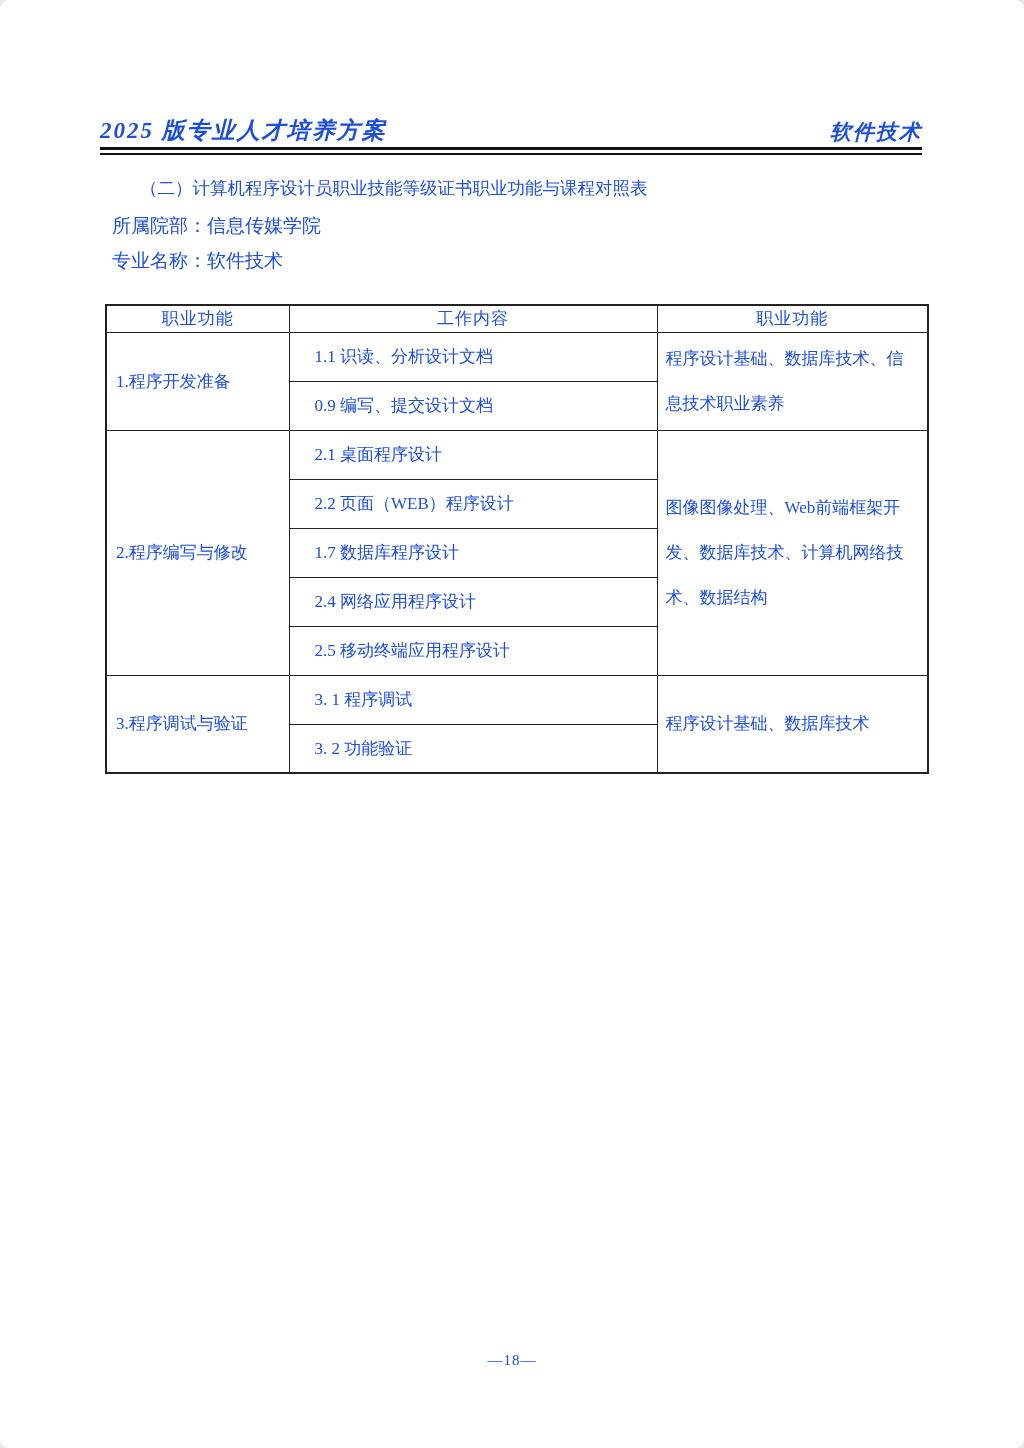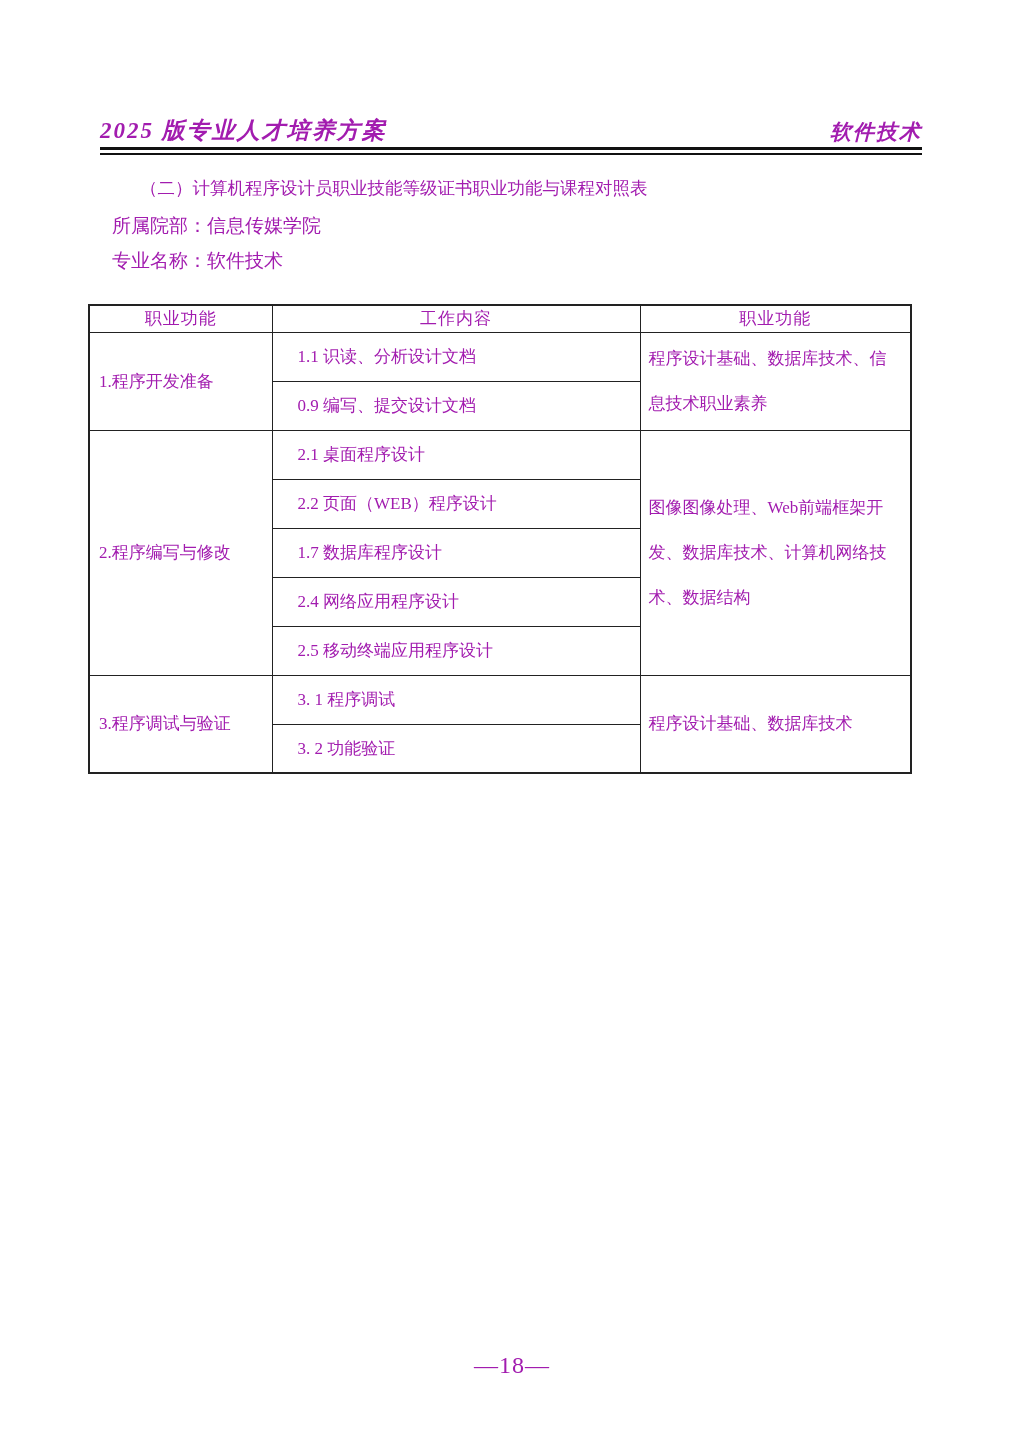--- a/index.html
+++ b/index.html
@@ -3,23 +3,24 @@
 <meta charset="utf-8">
 <style>
   * { margin: 0; padding: 0; box-sizing: border-box; }
   html, body { background: #e8e8e8; }
   .page {
     position: relative;
     width: 1024px;
     height: 1448px;
     margin: 0 auto;
     background: #ffffff;
-    color: #a21caf;
+    color: #1d4ed8;
     font-family: "Liberation Serif", "DejaVu Serif", serif;
     overflow: hidden;
+    border-radius: 9px;
   }
   
   .running-header {
     position: absolute;
     left: 100px;
     width: 822px;
     top: 110px;
     height: 36px;
     display: flex;
     justify-content: space-between;
@@ -66,21 +67,21 @@
     white-space: nowrap;
   }
   .info-line .pair2 { position: absolute; left: 262px; top: 0; }
   .info-line .value-gap { margin-left: 14px; }
   #info-dept   { top: 213px; }
   #info-major  { top: 248px; }
   #info-code   { top: 282px; }
   
   table.mapping {
     position: absolute;
-    left: 88px;
+    left: 105px;
     top: 304px;
     width: 822px;
     border-collapse: collapse;
     table-layout: fixed;
     font-size: 17px;
     border: 2px solid #222;
   }
   table.mapping th, table.mapping td {
     border: 1.5px solid #222;
     font-weight: normal;
@@ -105,21 +106,21 @@
     line-height: 45px;
     text-align: left;
   }
   
   .page-footer {
     position: absolute;
     left: 0;
     top: 1352px;
     width: 100%;
     text-align: center;
-    font-size: 24px;
+    font-size: 15px;
     letter-spacing: 1px;
   }
 </style>
 </head>
 <body>
 
 <div class="page">
 
   <div class="running-header">
     <span class="hdr-left">2025 版专业人才培养方案</span>

